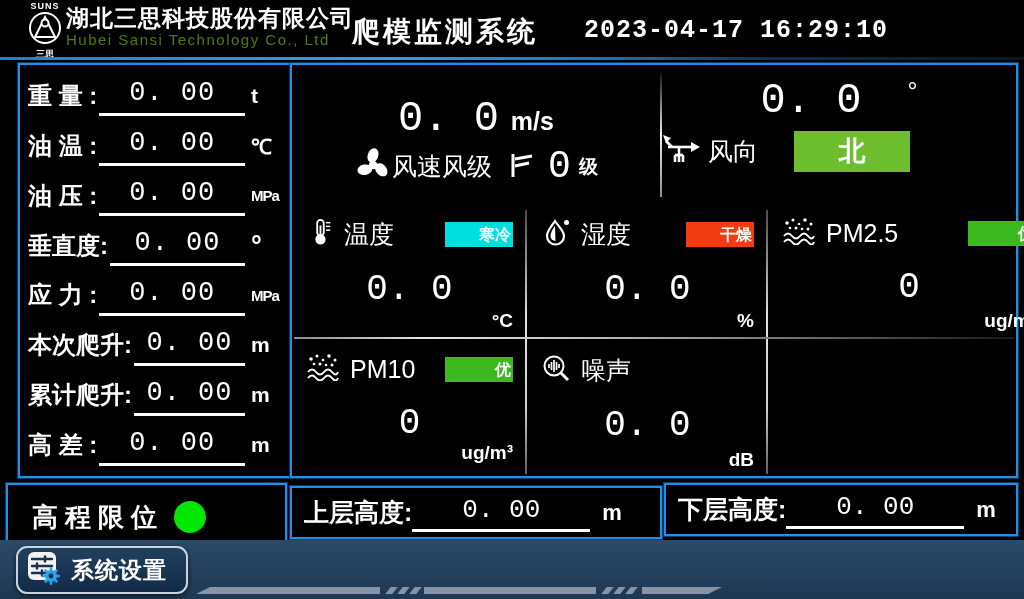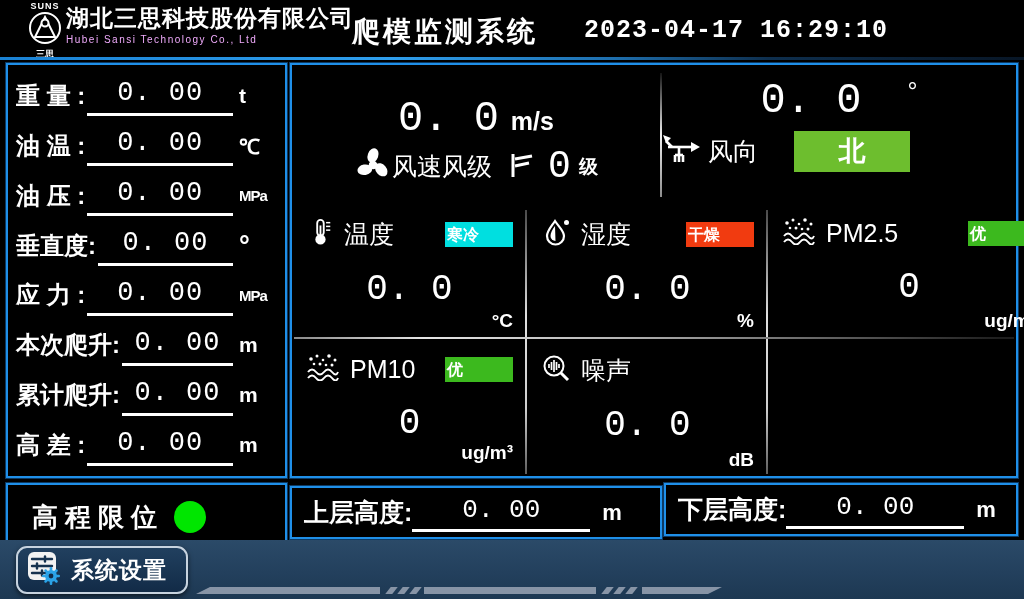--- a/index.html
+++ b/index.html
@@ -12,28 +12,28 @@
   .num{font-family:"Liberation Mono",monospace;font-weight:400;}
   .box{border:2px solid #1f8fe8;outline:1px solid #0d3a63;background:#000;box-sizing:border-box;position:absolute;}
 
   
   .header{left:0;top:0;width:1024px;height:57px;background:#000;}
   .logo-block{left:22px;top:1px;width:46px;text-align:center;}
   .logo-top{font-size:9px;font-weight:700;letter-spacing:1px;line-height:10px;}
   .logo-bottom{font-size:9px;font-weight:700;line-height:10px;}
   .company{left:66px;top:5px;}
   .company-cn{font-size:23px;font-weight:700;letter-spacing:1px;line-height:26px;}
-  .company-en{font-size:10px;letter-spacing:1.5px;color:#f0abfc;line-height:18px;}
+  .company-en{font-size:15px;letter-spacing:1.5px;color:#4d7c0f;line-height:18px;}
   .app-title{left:352px;top:13px;font-size:28px;font-weight:700;letter-spacing:3px;}
   .datetime{left:584px;top:16px;font-size:25px;font-weight:700;letter-spacing:1px;}
   .header-line{left:0;top:57px;width:1024px;height:3px;
     background:linear-gradient(90deg,#1a82d4 0%,#2f9fee 38%,#1e6fae 60%,#0e2f4e 75%,#081626 100%);}
 
   
-  .left-panel{left:6px;top:63px;width:281px;height:415px;display:flex;flex-direction:column;justify-content:space-evenly;padding:4px 0;}
+  .left-panel{left:18px;top:63px;width:281px;height:415px;display:flex;flex-direction:column;justify-content:space-evenly;padding:4px 0;}
   .lp-row{display:flex;align-items:center;height:46px;padding:0 8px 0 8px;}
   .lp-label{font-size:24px;font-weight:700;white-space:pre;}
   .lp-line{flex:1;margin:0 6px 0 2px;border-bottom:3px solid #fff;text-align:center;font-size:27px;height:38px;line-height:36px;letter-spacing:1px;}
   .lp-unit{width:38px;font-size:21px;font-weight:700;text-align:left;}
   .lp-row:nth-child(3) .lp-unit,.lp-row:nth-child(5) .lp-unit{font-size:15px;letter-spacing:-1px;font-weight:800;}
   .lp-row:nth-child(4) .lp-unit{font-size:27px;line-height:20px;}
 
   
   .elev-box{left:6px;top:483px;width:281px;height:68px;display:flex;align-items:center;padding-left:24px;}
   .elev-label{font-size:26px;font-weight:700;letter-spacing:7px;}
@@ -61,21 +61,21 @@
   .dir-badge{margin-left:36px;width:116px;height:41px;line-height:41px;text-align:center;font-size:27px;font-weight:700;color:#fff;}
 
   .cell{position:absolute;box-sizing:border-box;padding:14px 12px 6px 14px;}
   .cell-t{left:0;top:138px;width:233px;height:134px;}
   .cell-h{left:235px;top:138px;width:239px;height:134px;}
   .cell-p25{left:476px;top:138px;width:280px;height:134px;}
   .cell-p10{left:0;top:274px;width:233px;height:130px;}
   .cell-n{left:235px;top:274px;width:239px;height:137px;}
   .cell-head{display:flex;align-items:center;}
   .cell-label{font-size:25px;margin-left:10px;}
-  .badge{margin-left:auto;min-width:68px;height:25px;line-height:25px;text-align:left;font-size:16px;font-weight:700;color:#fff;padding:0 2px;box-sizing:border-box;}
+  .badge{margin-left:auto;min-width:68px;height:25px;line-height:25px;text-align:right;font-size:16px;font-weight:700;color:#fff;padding:0 2px;box-sizing:border-box;}
   .cell-value{text-align:center;font-size:36px;margin-top:18px;}
   .cell-unit{position:absolute;right:12px;bottom:5px;font-size:19px;font-weight:700;}
 
   
   .hbox-upper{left:290px;top:486px;width:372px;height:53px;display:flex;align-items:center;padding:0 12px;}
   .hbox-lower{left:664px;top:483px;width:354px;height:53px;display:flex;align-items:center;padding:0 12px;}
   .h-label{font-size:25px;font-weight:700;white-space:pre;}
   .h-line{flex:1;max-width:178px;border-bottom:3px solid #fff;text-align:center;font-size:26px;height:36px;line-height:34px;}
   .h-unit{font-size:22px;font-weight:700;margin-left:12px;}
 

